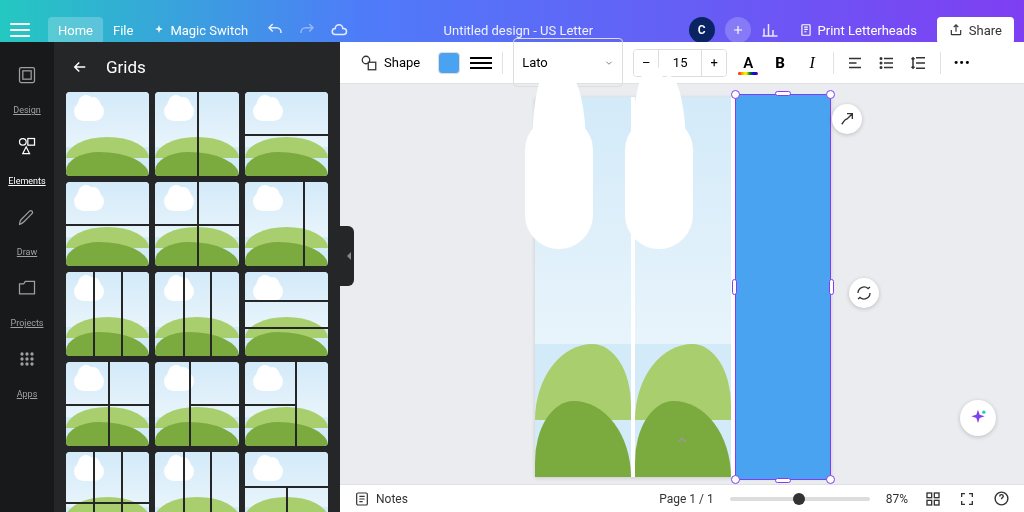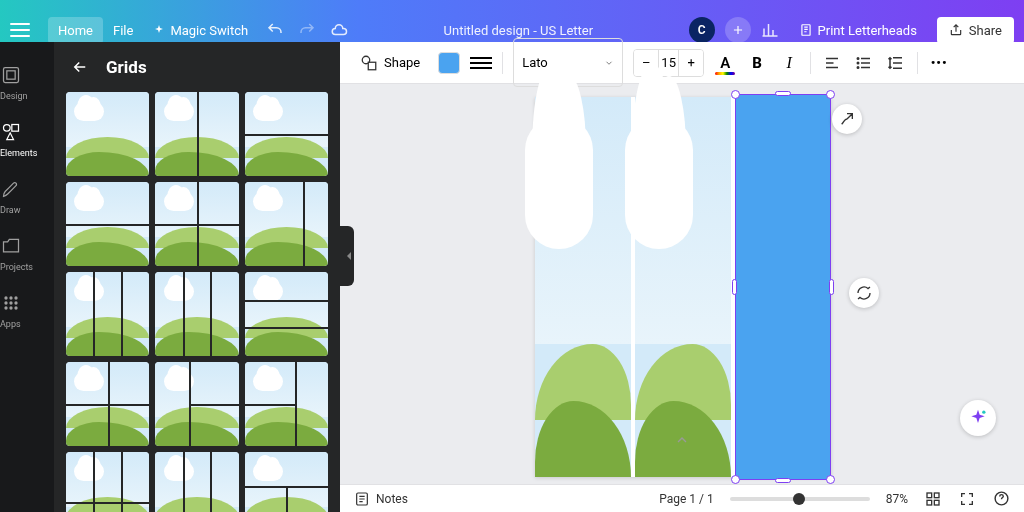--- a/index.html
+++ b/index.html
@@ -10,41 +10,41 @@
 .tb-item{padding:6px 10px;border-radius:4px;cursor:pointer;display:flex;align-items:center;gap:5px;}
 .tb-item.active{background:rgba(255,255,255,0.22);}
 .tb-icons{display:flex;gap:14px;margin-left:8px;align-items:center;}
 .tb-icon{width:18px;height:18px;opacity:0.85;cursor:pointer;display:flex;align-items:center;justify-content:center;}
 .tb-title{flex:1;text-align:center;opacity:0.9;}
 .tb-right{display:flex;align-items:center;gap:10px;}
 .avatar{width:26px;height:26px;border-radius:50%;background:#0a2463;color:#fff;display:flex;align-items:center;justify-content:center;font-size:12px;font-weight:600;}
 .plus-circle{width:26px;height:26px;border-radius:50%;background:rgba(255,255,255,0.2);display:flex;align-items:center;justify-content:center;cursor:pointer;}
 .btn-white{background:#fff;color:#333;padding:6px 12px;border-radius:4px;display:flex;align-items:center;gap:6px;cursor:pointer;font-size:13px;}
 .left-rail{position:absolute;left:0;top:42px;bottom:0;width:54px;background:#18191b;display:flex;flex-direction:column;align-items:center;padding-top:12px;color:#a0a0a0;font-size:9px;}
-.rail-item{display:flex;flex-direction:column;gap:5px;padding:10px 0;cursor:pointer;width:100%;}
+.rail-item{display:flex;flex-direction:column;align-items:center;gap:19px;padding:10px 0;cursor:pointer;width:100%;text-decoration:underline;}
 .rail-item.active{color:#fff;}
 .rail-icon{width:22px;height:22px;display:flex;align-items:center;justify-content:center;}
 .side-panel{position:absolute;left:54px;top:42px;bottom:0;width:286px;background:#252627;color:#fff;}
 .sp-header{height:50px;display:flex;align-items:center;padding:0 16px;gap:16px;}
 .sp-back{width:20px;height:20px;display:flex;align-items:center;justify-content:center;cursor:pointer;}
-.sp-title{font-size:17px;font-weight:700;}
+.sp-title{font-size:17px;font-weight:400;}
 .grid-list{position:absolute;top:50px;left:0;right:0;bottom:0;overflow:hidden;padding:0 12px;display:grid;grid-template-columns:repeat(3,1fr);gap:6px;align-content:start;}
 .grid-thumb{height:84px;border-radius:4px;overflow:hidden;position:relative;cursor:pointer;background:#d3eaf9;}
 .collapse-tab{position:absolute;left:340px;top:50%;transform:translateY(-50%);width:14px;height:60px;background:#252627;border-radius:0 6px 6px 0;display:flex;align-items:center;justify-content:center;cursor:pointer;z-index:5;}
 .collapse-tab::before{content:"";border:4px solid transparent;border-right-color:#888;}
 .canvas-area{position:absolute;left:340px;right:0;top:42px;bottom:28px;background:#ebecef;}
 .toolbar{height:42px;background:#fff;border-bottom:1px solid #e1e1e4;display:flex;align-items:center;padding:0 12px;gap:10px;font-size:13px;}
 .tool-btn{display:flex;align-items:center;gap:6px;padding:4px 8px;cursor:pointer;border-radius:4px;}
 .color-swatch{width:22px;height:22px;border-radius:4px;background:#4aa3f0;border:1px solid #ddd;}
 .stroke-icon{width:22px;height:22px;display:flex;flex-direction:column;justify-content:center;gap:3px;}
 .stroke-icon span{height:2px;background:#000;}
 .font-select{display:flex;align-items:center;gap:40px;border:1px solid #ddd;border-radius:4px;padding:16px 8px;cursor:pointer;min-width:110px;justify-content:space-between;}
 .size-group{display:flex;align-items:center;border:1px solid #ddd;border-radius:4px;overflow:hidden;}
 .size-btn{width:24px;height:26px;display:flex;align-items:center;justify-content:center;cursor:pointer;border:none;background:#fff;}
-.size-val{width:21px;text-align:center;border-left:1px solid #ddd;border-right:1px solid #ddd;height:26px;line-height:26px;}
+.size-val{width:44px;text-align:center;border-left:1px solid #ddd;border-right:1px solid #ddd;height:26px;line-height:26px;}
 .tool-icon{width:22px;height:22px;display:flex;align-items:center;justify-content:center;cursor:pointer;}
 .canvas-page{position:absolute;left:195px;top:55px;width:296px;height:380px;background:#fff;box-shadow:0 1px 4px rgba(0,0,0,0.15);}
 .grid-col{position:absolute;top:0;bottom:0;background:#d3eaf9;}
 .gc1{left:0;width:96px;}
 .gc2{left:100px;width:96px;}
 .selected-rect{position:absolute;left:200px;top:-3px;width:96px;height:386px;background:#4aa3f0;border:1px solid #7e3ff2;}
 .sel-handle{position:absolute;width:9px;height:9px;background:#fff;border:1px solid #7e3ff2;border-radius:50%;}
 .sel-edge{position:absolute;background:#fff;border:1px solid #7e3ff2;border-radius:4px;}
 .float-btn{position:absolute;width:30px;height:30px;border-radius:50%;background:#fff;box-shadow:0 1px 4px rgba(0,0,0,0.2);display:flex;align-items:center;justify-content:center;cursor:pointer;}
 .float-btn.ai{right:28px;bottom:48px;width:36px;height:36px;}

